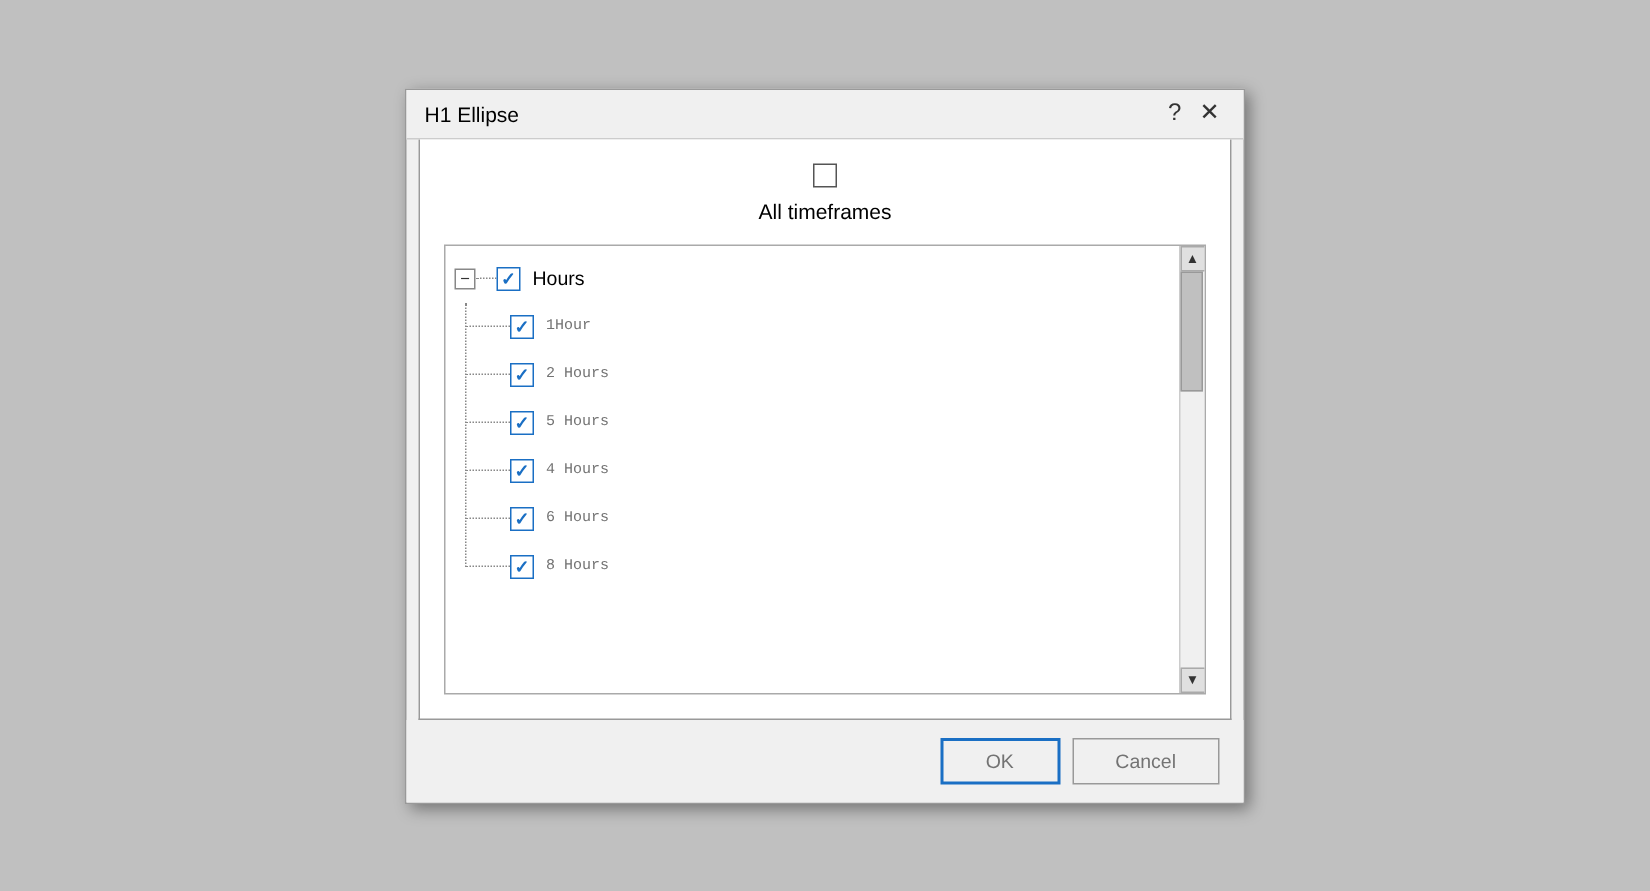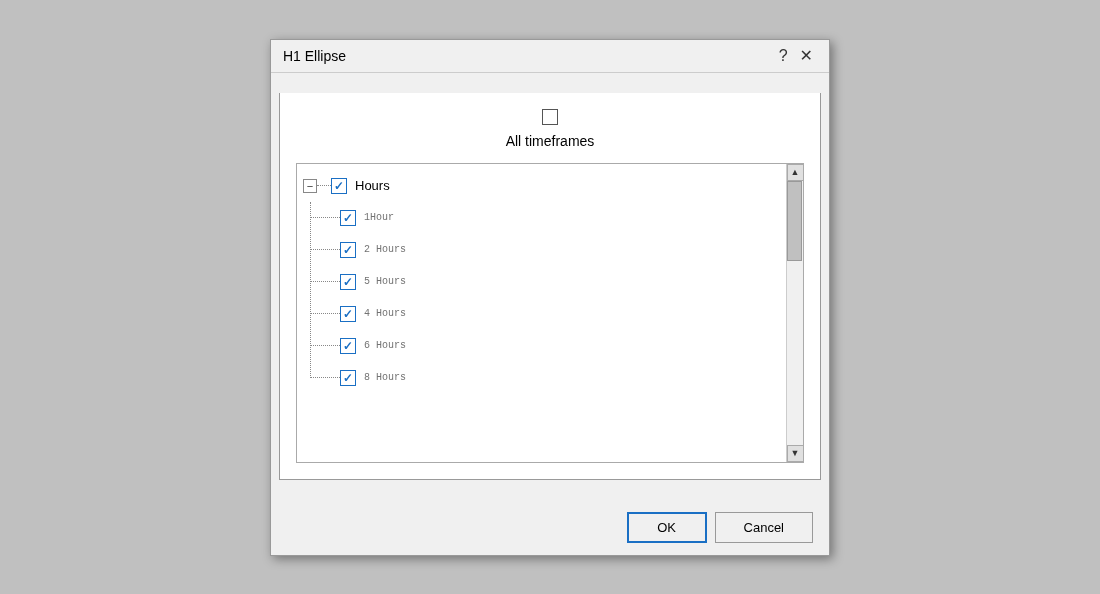--- a/index.html
+++ b/index.html
@@ -14,21 +14,20 @@
       font-size: 14px;
     }
     .dialog {
       background: #f0f0f0;
       border: 1px solid #999;
       box-shadow: 3px 3px 10px rgba(0,0,0,0.4);
       width: 560px;
       min-height: 420px;
       display: flex;
       flex-direction: column;
-      gap: 20px;
     }
     .title-bar {
       background: #f0f0f0;
       padding: 8px 12px;
       display: flex;
       justify-content: space-between;
       align-items: center;
       border-bottom: 1px solid #ccc;
     }
     .title-bar-text {
@@ -197,21 +196,21 @@
       gap: 8px;
       padding: 12px 16px;
       background: #f0f0f0;
     }
     .btn {
       padding: 6px 28px;
       font-size: 13px;
       cursor: pointer;
       border: 1px solid #999;
       background: #f0f0f0;
-      color: #000000;
+      color: #737373;
       min-width: 80px;
     }
     .btn.primary {
       border: 2px solid #1a6fc4;
       background: #f0f0f0;
     }
     .checkmark::before {
       content: '✓';
       font-weight: bold;
       font-size: 12px;

